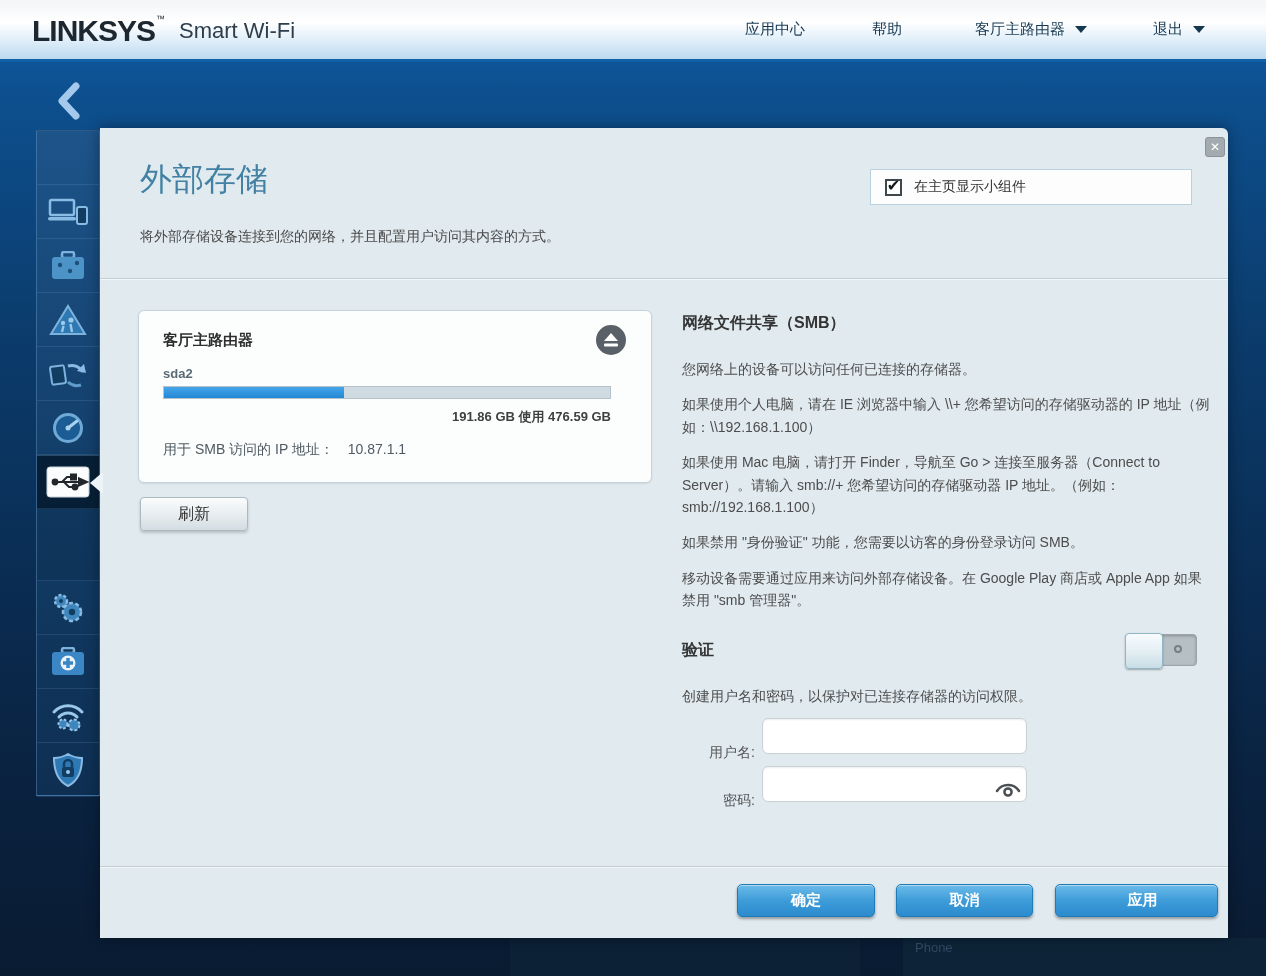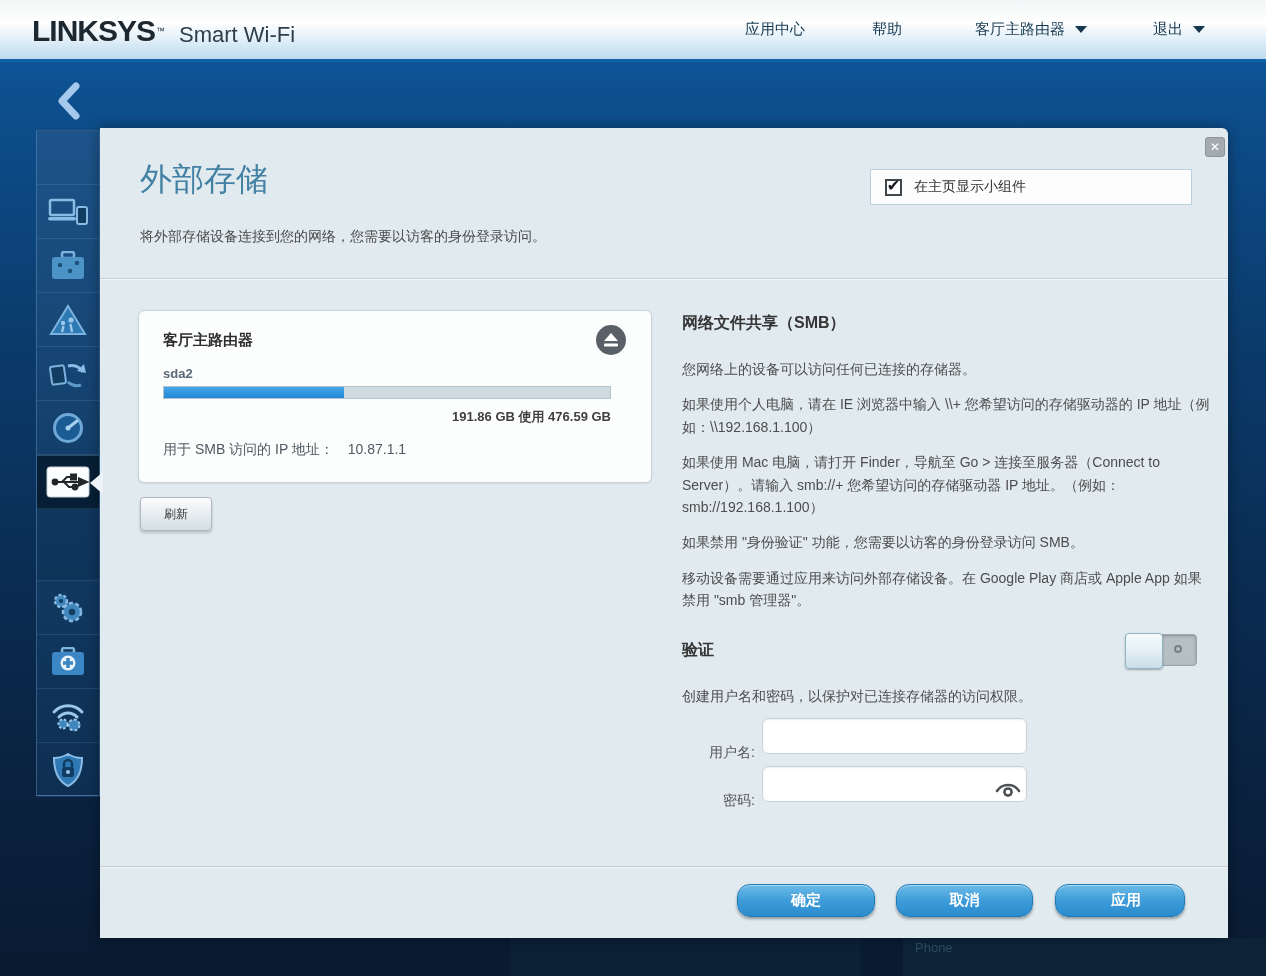--- a/index.html
+++ b/index.html
@@ -5,21 +5,21 @@
   * { margin:0; padding:0; box-sizing:border-box; }
   html,body { width:1266px; height:976px; overflow:hidden; }
   body { font-family:"Liberation Sans","DejaVu Sans",sans-serif; }
   #app { position:relative; width:1266px; height:976px; overflow:hidden;
          background:linear-gradient(180deg,#0f5ea6 0%,#0d4f8e 10%,#0b3b6b 35%,#0a2c52 60%,#0a2240 80%,#091b31 100%); }
 
   
   .header { position:absolute; left:0; top:0; width:1266px; height:62px;
             background:linear-gradient(180deg,#f3f5f6 0%,#ffffff 38%,#dcecf8 72%,#bcd9ef 100%);
             border-bottom:3px solid #0f62a8; z-index:5; }
-  .brand { position:absolute; left:32px; top:14px; display:flex; align-items:flex-end; }
+  .brand { position:absolute; left:32px; top:14px; display:flex; align-items:center; }
   .brand-logo { font-size:30px; font-weight:bold; letter-spacing:-1px; color:#1c2730; }
   .brand-tm { font-size:9px; color:#1c2730; position:relative; top:-12px; margin-left:1px; }
   .brand-sub { font-size:22px; color:#2e3d4a; margin-left:14px; }
   .nav-item { position:absolute; top:0; height:58px; display:flex; align-items:center;
               font-size:15px; color:#16384f; cursor:pointer; }
   .nav-caret { width:0; height:0; border-left:6px solid transparent; border-right:6px solid transparent;
                border-top:7px solid #16384f; margin-left:10px; display:inline-block; }
 
   
   .back-btn { position:absolute; left:52px; top:82px; width:34px; height:38px; cursor:pointer; z-index:4; }
@@ -63,23 +63,23 @@
                background:#596067; display:flex; align-items:center; justify-content:center; cursor:pointer; }
   .partition { position:absolute; left:24px; top:55px; font-size:13px; font-weight:bold; color:#5a6b77; }
   .usage-track { position:absolute; left:24px; top:75px; width:448px; height:13px; background:#cfdae1;
                  border:1px solid #b3c2cb; }
   .usage-fill { height:100%; background:linear-gradient(180deg,#45a5e8,#2388d6); }
   .usage-text { position:absolute; left:24px; top:97px; width:448px; text-align:right; font-size:13px;
                 font-weight:bold; color:#3f3f3f; }
   .ip-line { position:absolute; left:24px; top:130px; font-size:14px; color:#4f5a62; }
   .ip-line .val { margin-left:10px; color:#4f5a62; }
 
-  .refresh-btn { position:absolute; left:40px; top:369px; width:72px; height:34px;
+  .refresh-btn { position:absolute; left:40px; top:369px; width:108px; height:34px;
                  background:linear-gradient(180deg,#fbfcfd 0%,#e6ecef 55%,#d3dde2 100%);
-                 border:1px solid #adb9c0; border-radius:4px; font-size:12px; color:#333;
+                 border:1px solid #adb9c0; border-radius:4px; font-size:16px; color:#333;
                  box-shadow:0 2px 3px rgba(0,0,0,.18); cursor:pointer;
                  font-family:"Liberation Sans","DejaVu Sans",sans-serif; }
 
   
   .smb-block { position:absolute; left:582px; top:185px; width:532px; }
   .smb-heading { font-size:16px; font-weight:bold; color:#353535; margin-bottom:24px; }
   .smb-block p { font-size:14px; line-height:1.6; color:#4d4d4d; margin-bottom:13px; }
   .auth-heading { position:absolute; left:582px; top:512px; font-size:16px; font-weight:bold; color:#353535; }
   .toggle { position:absolute; left:1025px; top:506px; width:72px; height:32px; cursor:pointer;
             background:#b6bfc4; border:1px solid #9aa4aa; border-radius:4px; box-shadow:inset 0 1px 3px rgba(0,0,0,.25); }
@@ -91,21 +91,21 @@
   .auth-desc { position:absolute; left:582px; top:560px; font-size:14px; color:#4d4d4d; }
   .form-label { position:absolute; font-size:14px; color:#555; width:72px; text-align:right;margin-top:16px; }
   .text-input { position:absolute; width:265px; height:36px; background:#fff; border:1px solid #c7d2d8;
                 border-radius:6px; padding:0 34px 0 10px; font-size:14px; color:#333;
                 box-shadow:inset 0 1px 2px rgba(0,0,0,.07); }
   .eye-icon { position:absolute; left:895px; top:654px; cursor:pointer; }
 
   
   .footer-divider { position:absolute; left:0; top:738px; width:100%; height:2px;
                     border-top:1px solid #c2ccd2; background:#f2f7f9; }
-  .btn-blue { position:absolute; top:756px; height:33px; border-radius:13px; border:1px solid #1f7ab8;
+  .btn-blue { position:absolute; top:756px; height:33px; border-radius:5px; border:1px solid #1f7ab8;
               background:linear-gradient(180deg,#6cbbe9 0%,#3e9cd9 50%,#2b8bcd 100%);
               color:#fff; font-size:15px; font-weight:bold; cursor:pointer;
               box-shadow:inset 0 1px 0 rgba(255,255,255,.45), 0 2px 3px rgba(0,0,0,.35);
               font-family:"Liberation Sans","DejaVu Sans",sans-serif; }
 
   
   .bg-block-a { position:absolute; left:510px; top:938px; width:350px; height:38px; background:#0c2136; }
   .bg-block-b { position:absolute; left:903px; top:938px; width:363px; height:38px; background:#0d2438; }
   .bg-phone { position:absolute; left:915px; top:940px; font-size:13px; color:#314a63; }
 </style>
@@ -246,21 +246,21 @@
       </svg>
     </div>
   </div>
 
   <div class="sel-pointer"></div>
 
   <div class="modal">
     <div class="close-btn">✕</div>
 
     <div class="page-title">外部存储</div>
-    <div class="page-subtitle">将外部存储设备连接到您的网络，您需要以访客的身份登录访问。</div>
+    <div class="page-subtitle">将外部存储设备连接到您的网络，并且配置用户访问其内容的方式。</div>
 
     <div class="widget-box">
       <span class="checkbox">
         <span class="glyph">✔</span>
       </span>
       <span class="widget-label">在主页显示小组件</span>
     </div>
 
     <div class="section-divider"></div>
 
@@ -309,16 +309,16 @@
     <div class="eye-icon">
       <svg width="26" height="16" viewBox="0 0 26 16">
         <path d="M2 9 C7 1 19 1 24 9" fill="none" stroke="#4a4f54" stroke-width="2.5" stroke-linecap="round"></path>
         <circle cx="13" cy="10" r="3.6" fill="none" stroke="#4a4f54" stroke-width="2.5"></circle>
       </svg>
     </div>
 
     <div class="footer-divider"></div>
     <button class="btn-blue" style="left:637px; width:138px;">确定</button>
     <button class="btn-blue" style="left:796px; width:137px;">取消</button>
-    <button class="btn-blue" style="left:955px; width:130px;padding-left:12px;">应用</button>
+    <button class="btn-blue" style="left:955px; width:163px;padding-left:12px;">应用</button>
   </div>
 
 </div>
 
 </body></html>

